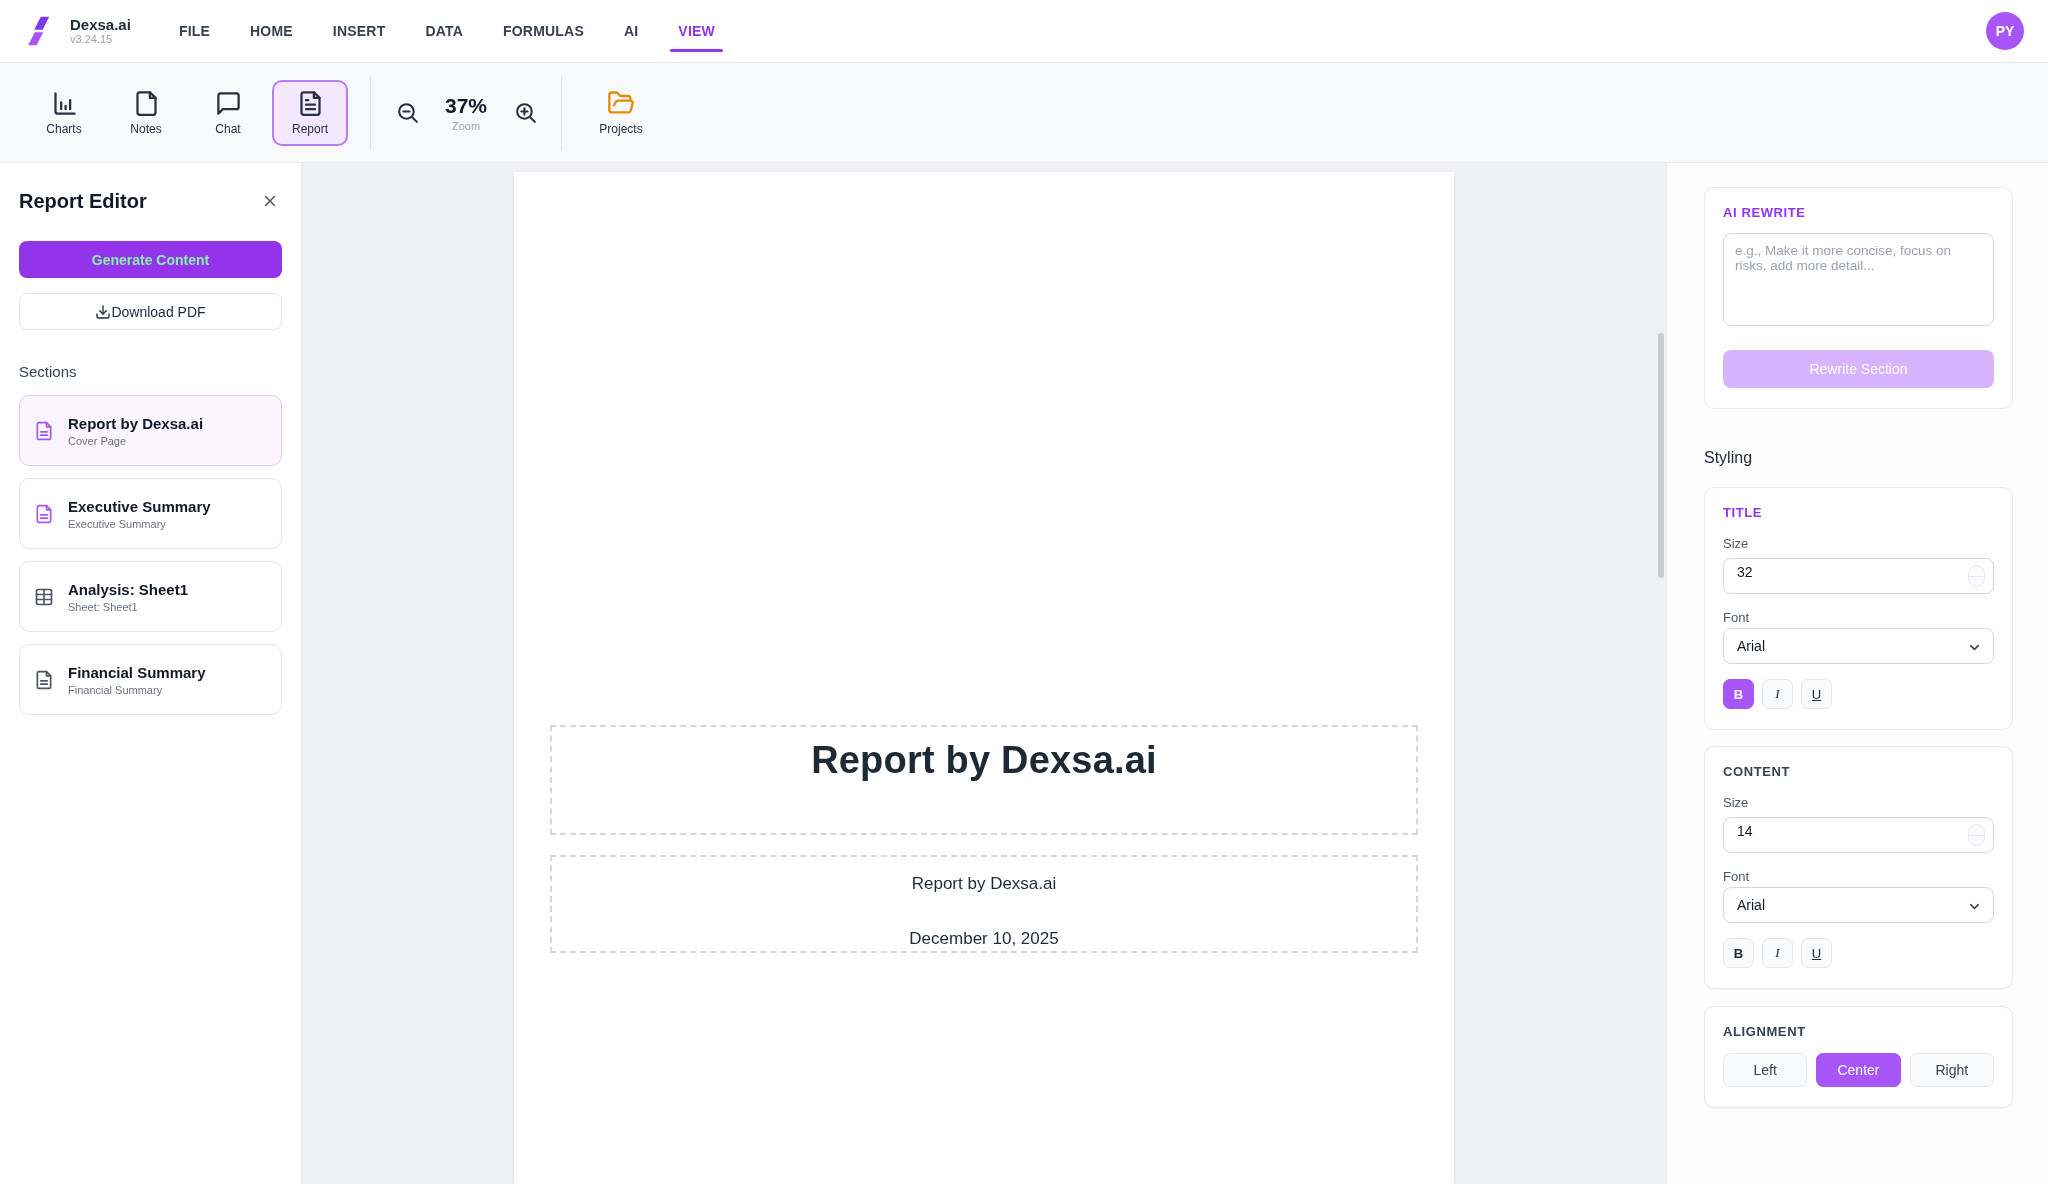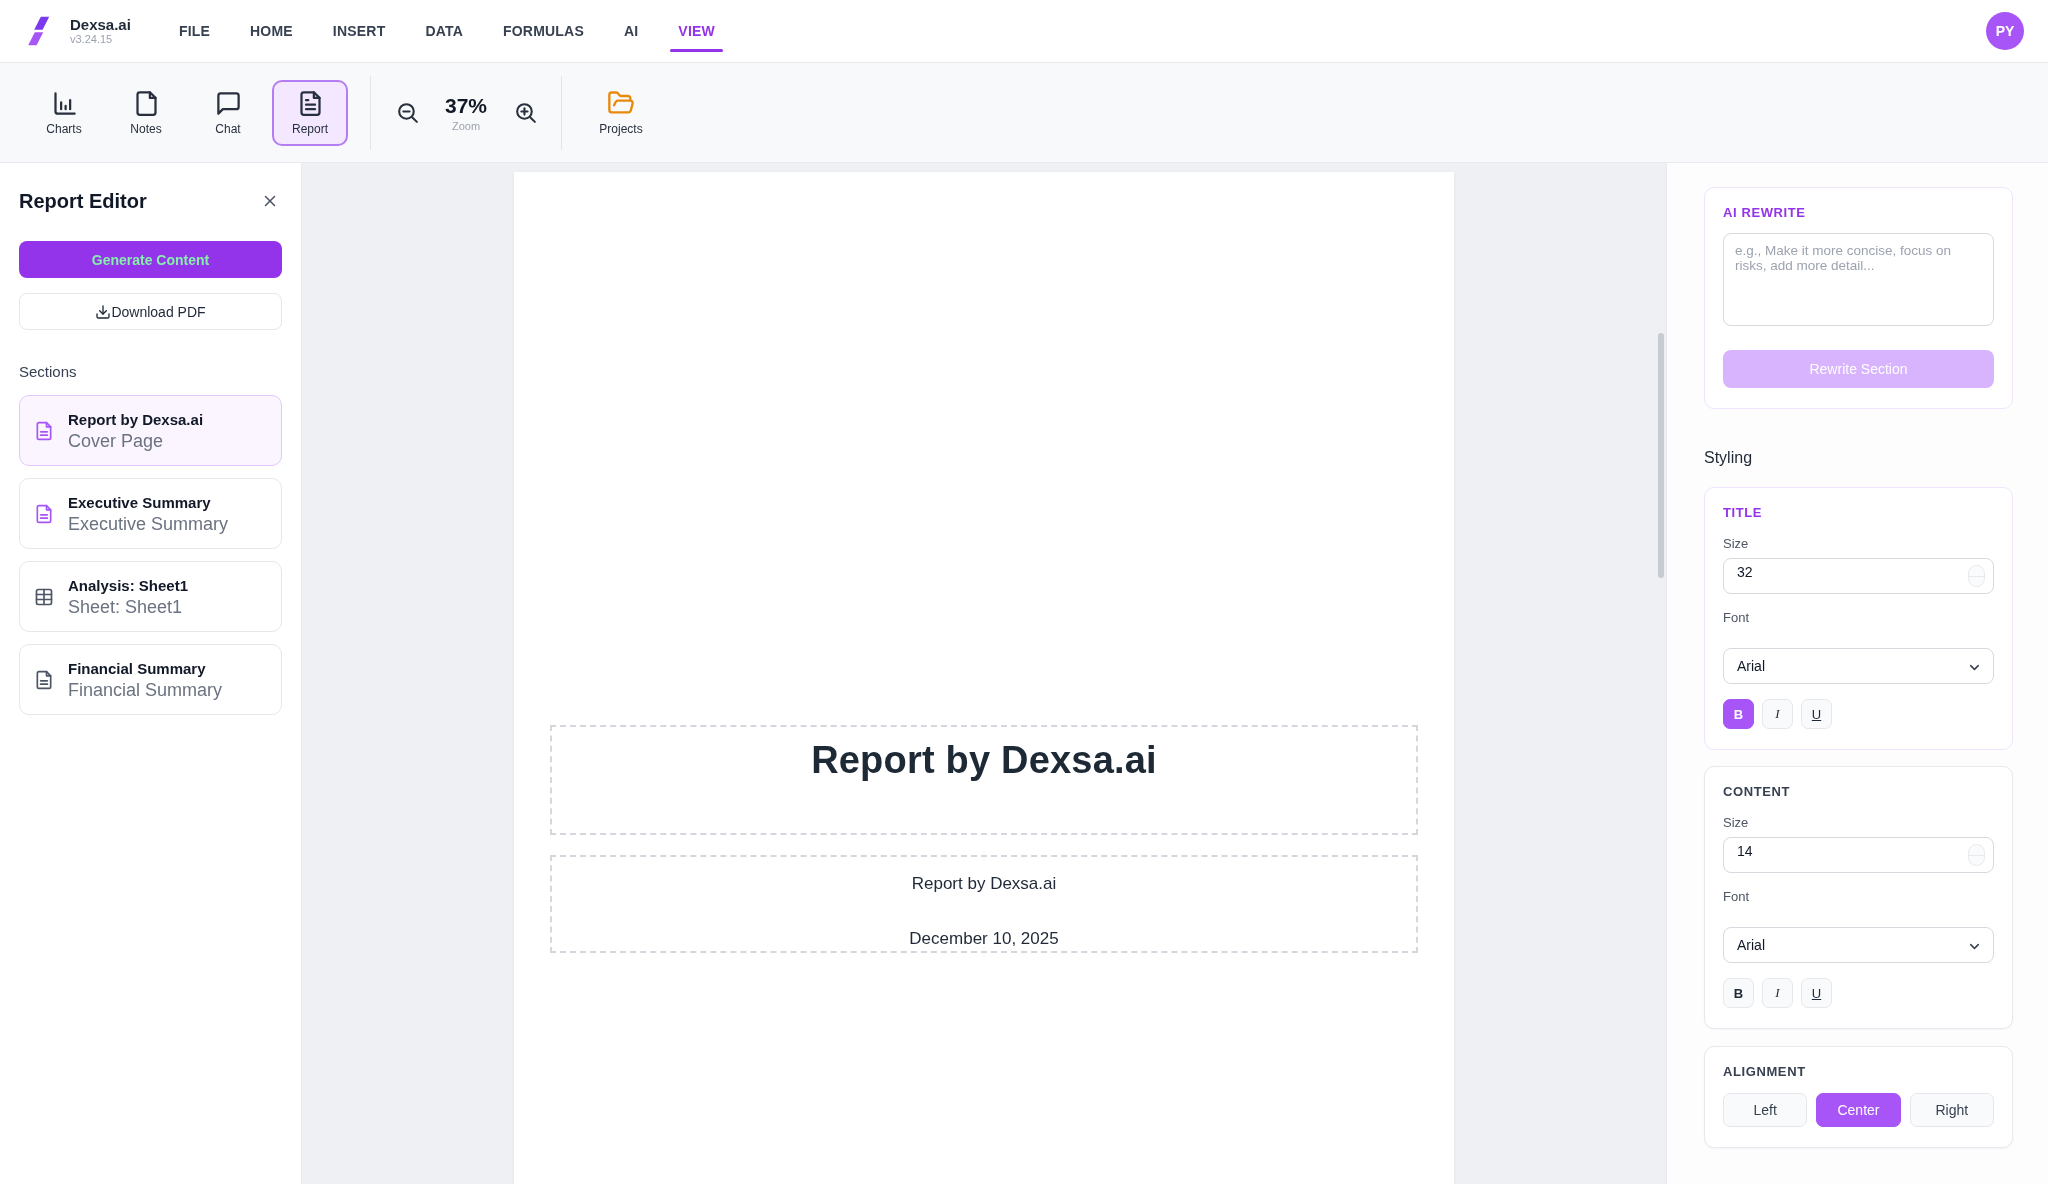--- a/index.html
+++ b/index.html
@@ -51,21 +51,21 @@
   .btn-download { margin-top:15px; width:100%; height:37px; background:#fff; color:#1f2937;
                   border:1px solid #e5e7eb; border-radius:8px; font-size:14px; font-weight:500; cursor:pointer;
                   display:flex; align-items:center; justify-content:center; font-family:inherit; }
   .sections-label { margin-top:33px; font-size:15px; font-weight:500; color:#374151; }
   .section-list { margin-top:15px; display:flex; flex-direction:column; gap:12px; }
   .section-item { height:71px; border:1px solid #e5e7eb; background:#fff; border-radius:10px;
                   display:flex; align-items:center; padding:0 14px; gap:14px; cursor:pointer; }
   .section-item.selected { background:#faf5ff; border-color:#e3c8fb; }
   .section-item .ic { flex:0 0 auto; display:flex; }
   .section-item .txt .t { font-size:15px; font-weight:600; color:#111827; line-height:19px; }
-  .section-item .txt .s { font-size:18px; color:#6b7280; margin-top:2px; }
+  .section-item .txt .s { font-size:11px; color:#6b7280; margin-top:2px; }
   .ic-purple { color:#a855f7; } .ic-gray { color:#4b5563; }
 
   
   .doc-area { position:absolute; left:302px; top:163px; width:1364px; height:1021px; background:#eef0f3; overflow:hidden; }
   .page { position:absolute; left:212px; top:9px; width:940px; height:1012px; background:#fff;
           box-shadow:0 1px 3px rgba(16,24,40,.07); }
   .block { margin:0 36px; border:2px dashed #d4d8de; }
   .block-title { margin-top:553px; height:110px; padding-top:12px; text-align:center; }
   .doc-title { font-size:38px; font-weight:700; color:#1e2936; letter-spacing:.2px; }
   .block-body { margin-top:20px; height:98px; text-align:center; padding-top:17px; }
@@ -89,21 +89,21 @@
   .btn-rewrite { margin-top:20px; width:100%; height:38px; border:none; border-radius:8px; background:#d8b4fe;
                  color:#fff; font-size:14px; font-weight:500; font-family:inherit; cursor:default; }
   .styling-h { margin-top:40px; font-size:16px; font-weight:500; color:#1f2937; }
   .field-label { margin-top:16px; font-size:13px; color:#4b5563; }
   .num-wrap { position:relative; margin-top:7px; }
   .num-input { width:100%; height:36px; border:1px solid #d6d9de; border-radius:8px; padding:0 34px 8px 13px;
                font-size:14px; color:#111827; font-family:inherit; background:#fff; outline:none; }
   .num-spin { position:absolute; right:9px; top:7px; width:17px; height:22px; border:1px solid #e7e9ee;
               border-radius:9px; background:#fafbfc; }
   .num-spin::after { content:""; position:absolute; left:0; right:0; top:50%; height:1px; background:#e7e9ee; }
-  .select { position:relative; margin-top:23px; height:36px; border:1px solid #d6d9de; border-radius:8px; background:#fff;
+  .select { position:relative; margin-top:3px; height:36px; border:1px solid #d6d9de; border-radius:8px; background:#fff;
             display:flex; align-items:center; padding:0 13px; font-size:14px; color:#111827; cursor:pointer; }
   .select .chev { position:absolute; right:11px; top:11px; color:#374151; }
   .biu { display:flex; gap:8px; margin-top:15px; }
   .biu button { width:31px; height:30px; border-radius:7px; border:1px solid #e5e7eb; background:#f9fafb;
                 font-size:13px; color:#1f2937; cursor:pointer; font-family:inherit; }
   .biu .b { font-weight:700; }
   .biu .i { font-style:italic; font-family:"Liberation Serif", serif; }
   .biu .u { text-decoration:underline; }
   .biu button.on { background:#a855f7; border-color:#a855f7; color:#fff; }
   .align-row { display:flex; gap:9px; margin-top:14px; }

